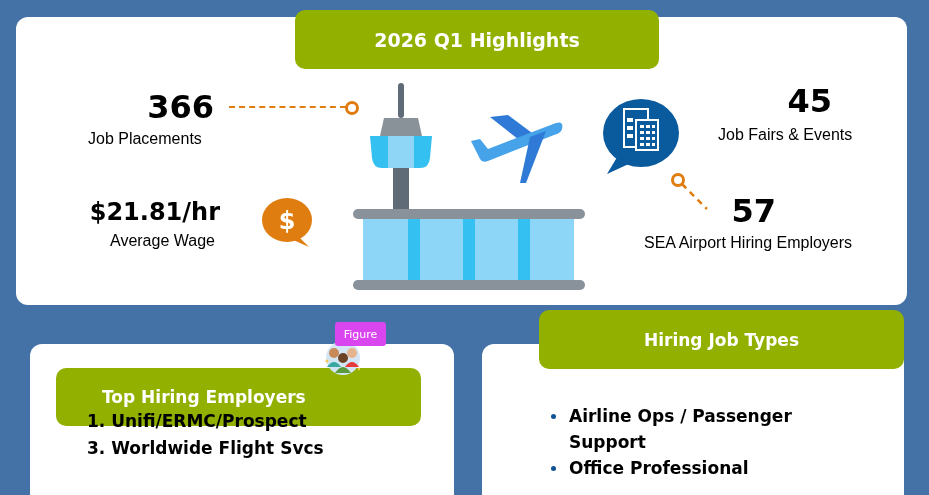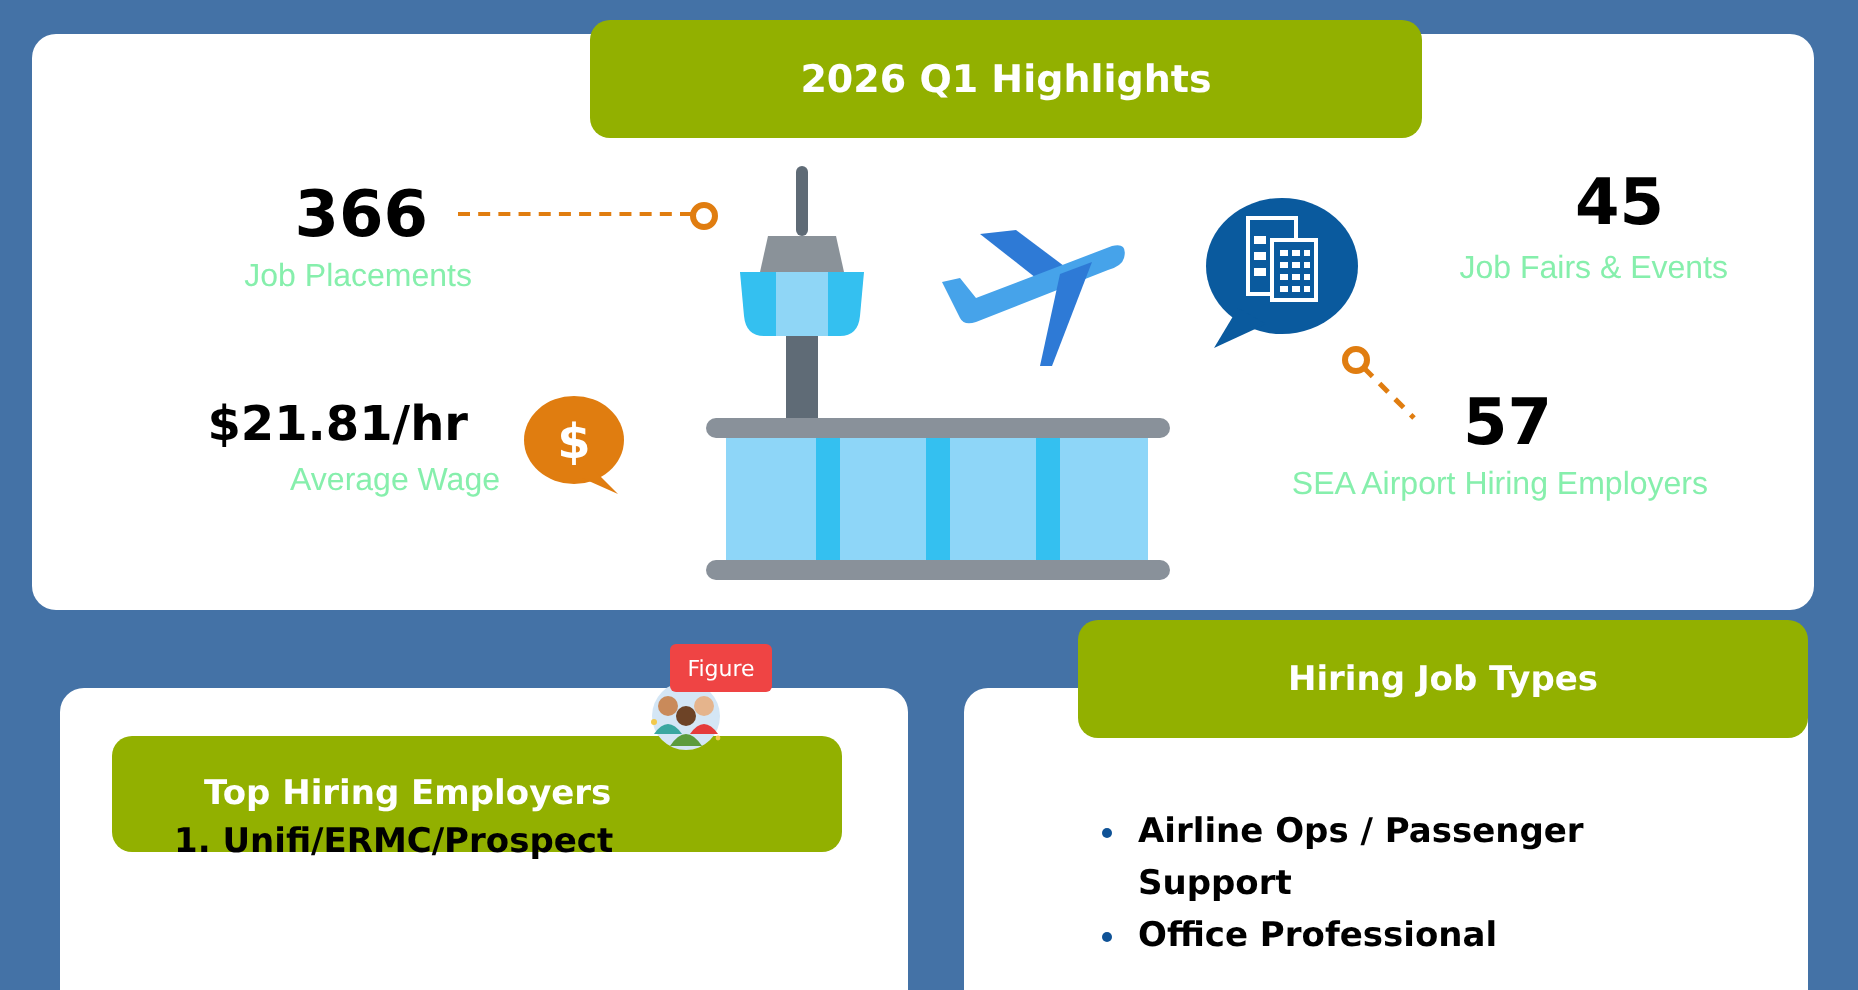--- a/index.html
+++ b/index.html
@@ -9,28 +9,28 @@
     font-family:"Liberation Sans", sans-serif;
     position:relative;
   }
   .panel { position:absolute; background:#ffffff; border-radius:12px; }
   .top-panel { left:16px; top:17px; width:891px; height:288px; }
   .green-tab {
     position:absolute; background:#92b000; color:#fff; border-radius:10px;
     font-family:"DejaVu Sans", sans-serif; font-weight:bold;
     display:flex; align-items:center; justify-content:center;
   }
-  .title-tab { left:295px; top:10px; width:416px; height:59px; font-size:19px; }
+  .title-tab { left:295px; top:10px; width:364px; height:59px; font-size:19px; }
   .stat-num {
     position:absolute; font-family:"DejaVu Sans", sans-serif; font-weight:bold;
     color:#000; text-align:right;
   }
   .stat-label {
-    position:absolute; font-family:"Liberation Sans", sans-serif; color:#86efac;
-    font-size:16px; text-align:right; white-space:nowrap;
+    position:absolute; font-family:"Liberation Sans", sans-serif; color:#000000;
+    font-size:16px; text-align:left; white-space:nowrap;
   }
   .dash {
     position:absolute; border-top:2px dashed #e07d10;
   }
   .dot {
     position:absolute; width:8px; height:8px; border:3px solid #e07d10;
     border-radius:50%; background:#fff;
   }
   .list {
     position:absolute; margin:0; padding:0; list-style:none;
@@ -38,37 +38,37 @@
     font-size:17px;
   }
   .list li { line-height:27px; }
   .bullets li { position:relative; padding-left:20px; line-height:26px; }
   .bullets li::before {
     content:""; position:absolute; left:2px; top:11px; width:5px; height:5px;
     border-radius:50%; background:#0f5296;
   }
   .tooltip {
     position:absolute; left:335px; top:322px; width:51px; height:24px;
-    background:#ef4444; color:#fff; border-radius:3px; font-size:11px;
+    background:#d946ef; color:#fff; border-radius:3px; font-size:11px;
     display:flex; align-items:center; justify-content:center;
     font-family:"DejaVu Sans", sans-serif;
   }
 </style>
 </head>
 <body>
 
 <div class="panel top-panel"></div>
 <div class="green-tab title-tab">2026 Q1 Highlights</div>
 
 <div class="stat-num" style="left:110px;top:88px;width:104px;font-size:32px;">366</div>
 <div class="stat-label" style="left:88px;top:130px;width:148px;">Job Placements</div>
 <div class="dash" style="left:229px;top:106px;width:117px;"></div>
 <div class="dot" style="left:345px;top:101px;"></div>
 
-<div class="stat-num" style="left:102px;top:198px;width:132px;font-size:24px;">$21.81/hr</div>
+<div class="stat-num" style="left:88px;top:198px;width:132px;font-size:24px;">$21.81/hr</div>
 <div class="stat-label" style="left:110px;top:232px;width:140px;">Average Wage</div>
 <svg style="position:absolute;left:261px;top:197px;" width="54" height="52" viewBox="0 0 54 52">
   <ellipse cx="26" cy="23" rx="25" ry="22" fill="#e07d10"></ellipse>
   <path d="M36 38 L48 50 L30 42 Z" fill="#e07d10"></path>
   <text x="26" y="32" text-anchor="middle" font-family="DejaVu Sans, sans-serif" font-weight="bold" font-size="24" fill="#fff">$</text>
 </svg>
 
 <svg style="position:absolute;left:350px;top:80px;" width="240" height="215" viewBox="0 0 240 215">
   <rect x="48" y="3" width="6" height="35" rx="3" fill="#5f6b76"></rect>
   <path d="M34 38 L68 38 L72 56 L30 56 Z" fill="#8a9299"></path>
@@ -138,20 +138,21 @@
   <path d="M22 28 Q29 18 36 28 Z" fill="#e53b3b"></path>
   <circle cx="20" cy="19" r="5" fill="#6d4326"></circle>
   <path d="M12 34 Q20 22 28 34 Z" fill="#5c9b3c"></path>
   <circle cx="4" cy="22" r="1.5" fill="#f2c94c"></circle>
   <circle cx="36" cy="30" r="1.2" fill="#f2c94c"></circle>
 </svg>
 <div class="tooltip">Figure</div>
 
 <ol class="list" style="left:87px;top:408px;">
   <li>1. Unifi/ERMC/Prospect</li>
+  <li>3. Worldwide Flight Svcs</li>
 </ol>
 
 <div class="panel" style="left:482px;top:344px;width:422px;height:170px;"></div>
 <div class="green-tab" style="left:511px;top:310px;width:365px;height:59px;font-size:17px;margin-left:28px;">
   <span>Hiring Job Types</span>
 </div>
 
 <ul class="list bullets" style="left:549px;top:403px;width:250px;">
   <li>Airline Ops / Passenger Support</li>
   <li>Office Professional</li>

